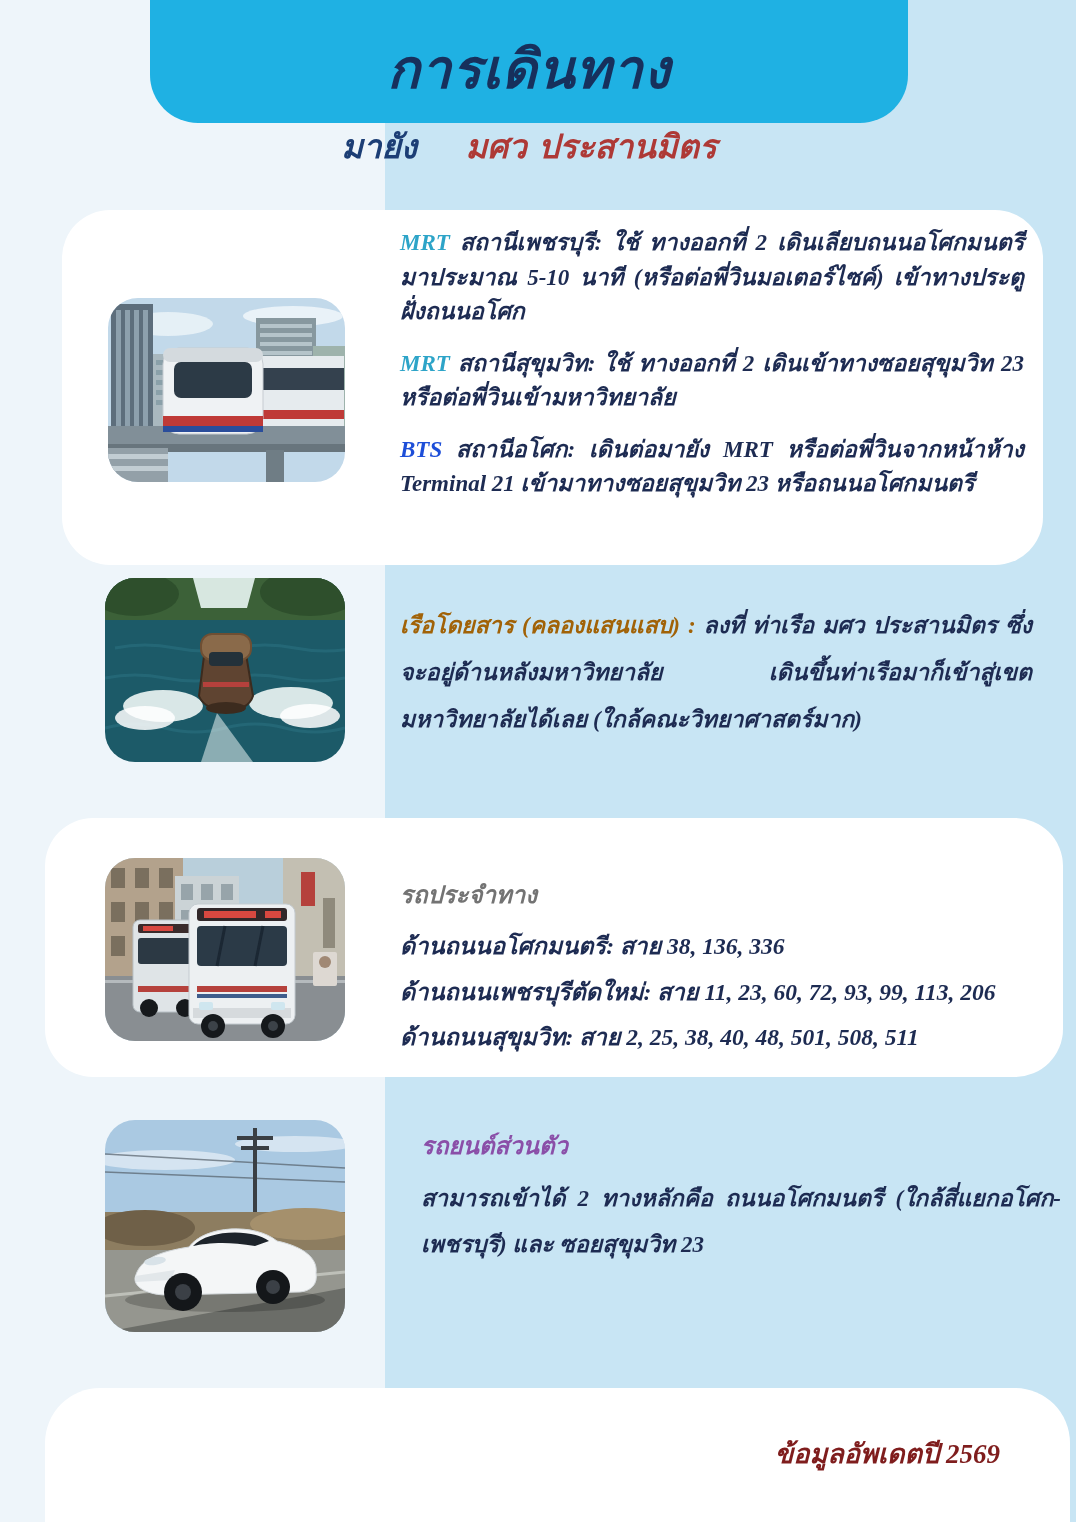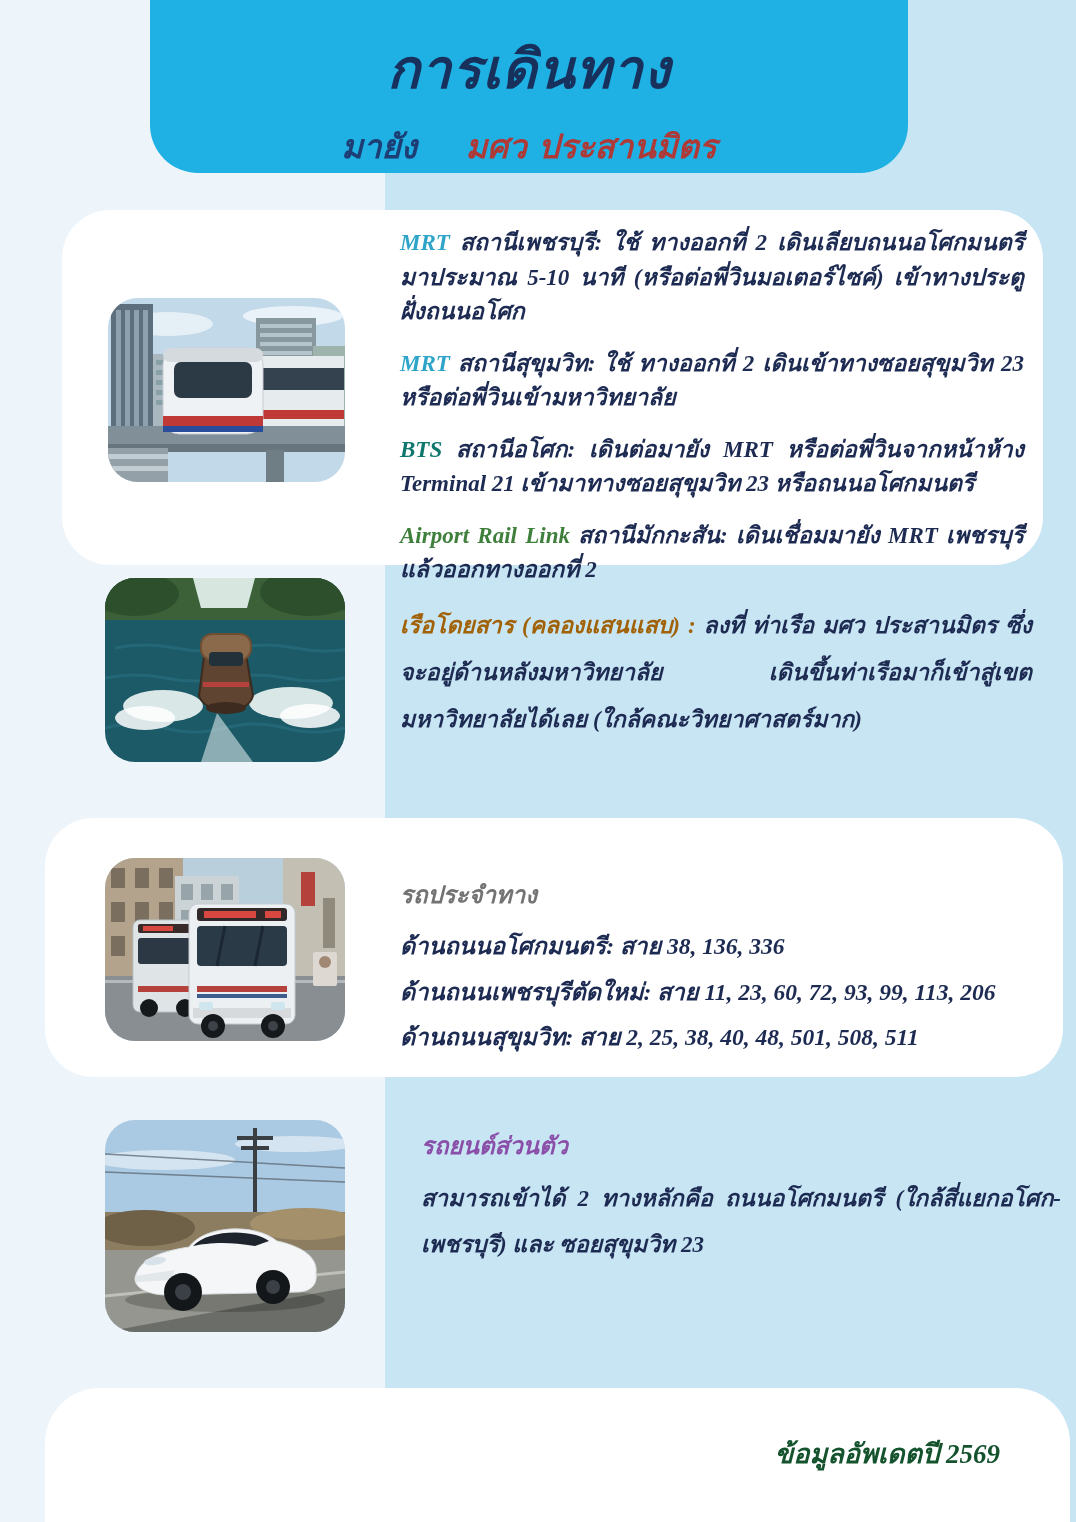--- a/index.html
+++ b/index.html
@@ -3,21 +3,21 @@
 <meta charset="utf-8">
 <style>
   html,body{margin:0;padding:0;background:#dfeef7;}
   .page{
     position:relative;width:1076px;height:1522px;margin:0 auto;
     overflow:hidden;background:#eef5fa;
     font-family:"Liberation Serif","DejaVu Serif",serif;
   }
   .blue-col{position:absolute;left:385px;top:0;width:691px;height:1522px;background:#c8e5f4;}
   .header-banner{
-    position:absolute;left:150px;top:0;width:758px;height:173px;
+    position:absolute;left:150px;top:0;width:758px;height:123px;
     background:#1fb1e3;border-radius:0 0 48px 48px;z-index:3;text-align:center;
   }
   .header-title{
     margin-top:26px;font-size:54px;font-weight:800;font-style:italic;
     letter-spacing:1px;color:#17305c;
     font-family:"DejaVu Sans","Liberation Sans",sans-serif;
   }
   .header-subtitle{
     margin-top:8px;font-size:33px;font-weight:800;font-style:italic;color:#1c3e75;
     font-family:"DejaVu Sans","Liberation Sans",sans-serif;
@@ -39,21 +39,21 @@
   .tag{font-weight:800;}
   .boat-text{left:400px;top:603px;width:632px;font-size:23px;line-height:2.04;text-align:justify;}
   .bus-text{left:400px;top:872px;width:632px;font-size:23.5px;line-height:1.93;}
   .bus-text .heading{font-size:24px;margin:0 0 6px;}
   .bus-text p{margin:0;}
   .car-text{left:400px;top:1122px;width:640px;font-size:23px;line-height:2.0;margin-left:21px;}
   .car-text .heading{font-size:24px;margin:0 0 6px;}
   .car-text p{margin:0;text-align:justify;}
   .footer-note{
     position:absolute;right:76px;top:1432px;z-index:5;
-    font-size:27px;font-weight:800;font-style:italic;color:#14532d;text-align:right;
+    font-size:27px;font-weight:800;font-style:italic;color:#7f1d1d;text-align:right;
   }
 </style>
 </head>
 <body>
 
 <div class="page">
 
   <div class="blue-col"></div>
 
   <div class="header-banner">
@@ -110,22 +110,21 @@
       <rect x="55" y="128" width="100" height="6" fill="#2a4d9b"></rect>
       <rect x="0" y="150" width="60" height="34" fill="#93a0a8"></rect>
       <rect x="0" y="156" width="60" height="5" fill="#c2cdd3"></rect>
       <rect x="0" y="168" width="60" height="5" fill="#c2cdd3"></rect>
     </svg>
   </div>
 
   <div class="textblock rail-text">
     <p><span class="tag" style="color: rgb(45, 164, 200);">MRT</span><span> สถานีเพชรบุรี: ใช้ ทางออกที่ 2 เดินเลียบถนนอโศกมนตรีมาประมาณ 5-10 นาที (หรือต่อพี่วินมอเตอร์ไซค์) เข้าทางประตูฝั่งถนนอโศก</span></p>
     <p><span class="tag" style="color: rgb(45, 164, 200);">MRT</span><span> สถานีสุขุมวิท: ใช้ ทางออกที่ 2 เดินเข้าทางซอยสุขุมวิท 23 หรือต่อพี่วินเข้ามหาวิทยาลัย</span></p>
-    <p><span class="tag" style="color: #0f766e; margin-top: 32px;">BTS</span><span> สถานีอโศก: เดินต่อมายัง MRT หรือต่อพี่วินจากหน้าห้าง Terminal 21 เข้ามาทางซอยสุขุมวิท 23 หรือถนนอโศกมนตรี</span></p>
-    <p><span class="tag" style="color: rgb(63, 127, 60);">Airport Rail Link</span><span> สถานีมักกะสัน: เดินเชื่อมมายัง MRT เพชรบุรี แล้วออกทางออกที่ 2</span></p>
+    <p><span class="tag" style="color: #1d4ed8; margin-top: 32px;">BTS</span><span> สถานีอโศก: เดินต่อมายัง MRT หรือต่อพี่วินจากหน้าห้าง Terminal 21 เข้ามาทางซอยสุขุมวิท 23 หรือถนนอโศกมนตรี</span></p>
   </div>
 
   <div class="photo photo-boat">
     <svg viewBox="0 0 240 184" width="240" height="184">
       <rect width="240" height="184" fill="#1c5a68"></rect>
       <rect x="0" y="0" width="240" height="42" fill="#3c6138"></rect>
       <ellipse cx="30" cy="16" rx="44" ry="22" fill="#2e4f2c"></ellipse>
       <ellipse cx="205" cy="14" rx="50" ry="24" fill="#2e4f2c"></ellipse>
       <polygon points="88,0 150,0 142,30 96,30" fill="#d7e7e0"></polygon>
       <g stroke="#2a7180" stroke-width="3" opacity="0.6" fill="none">

